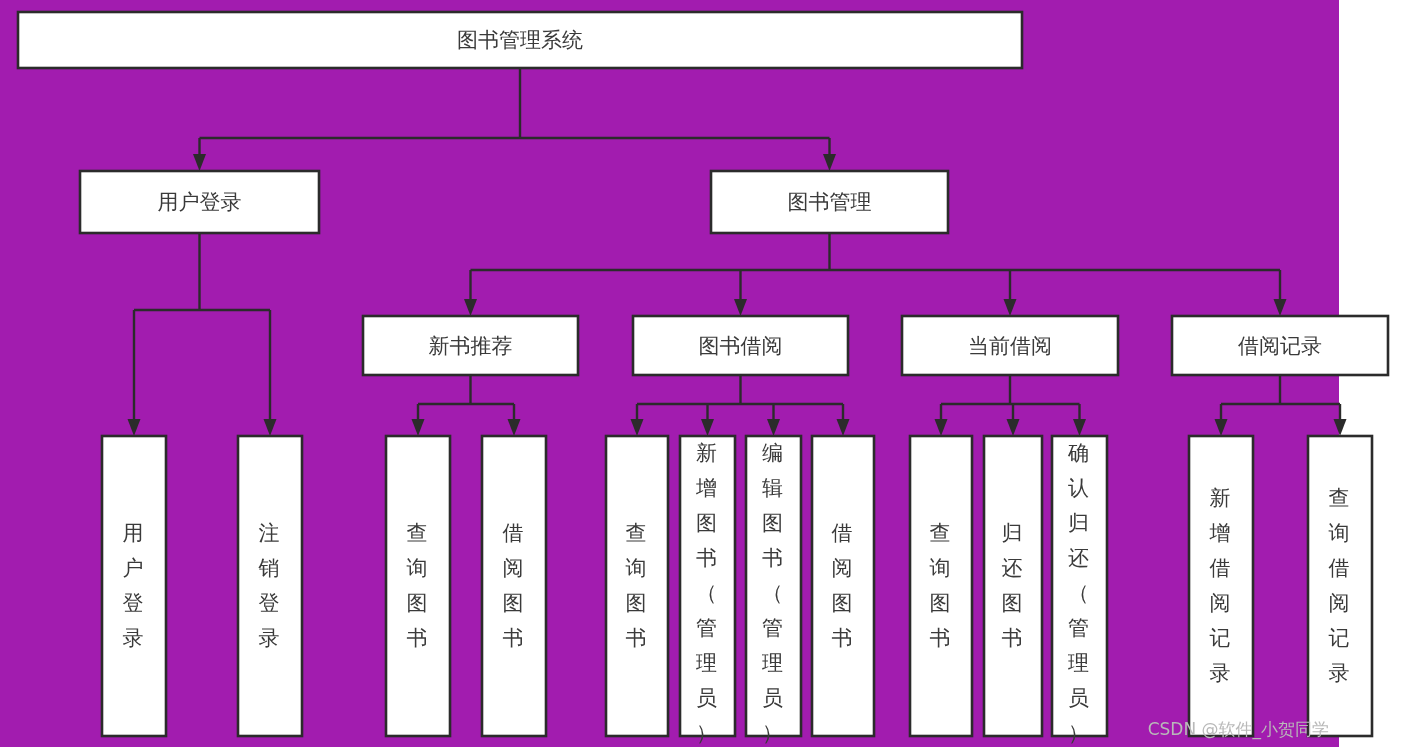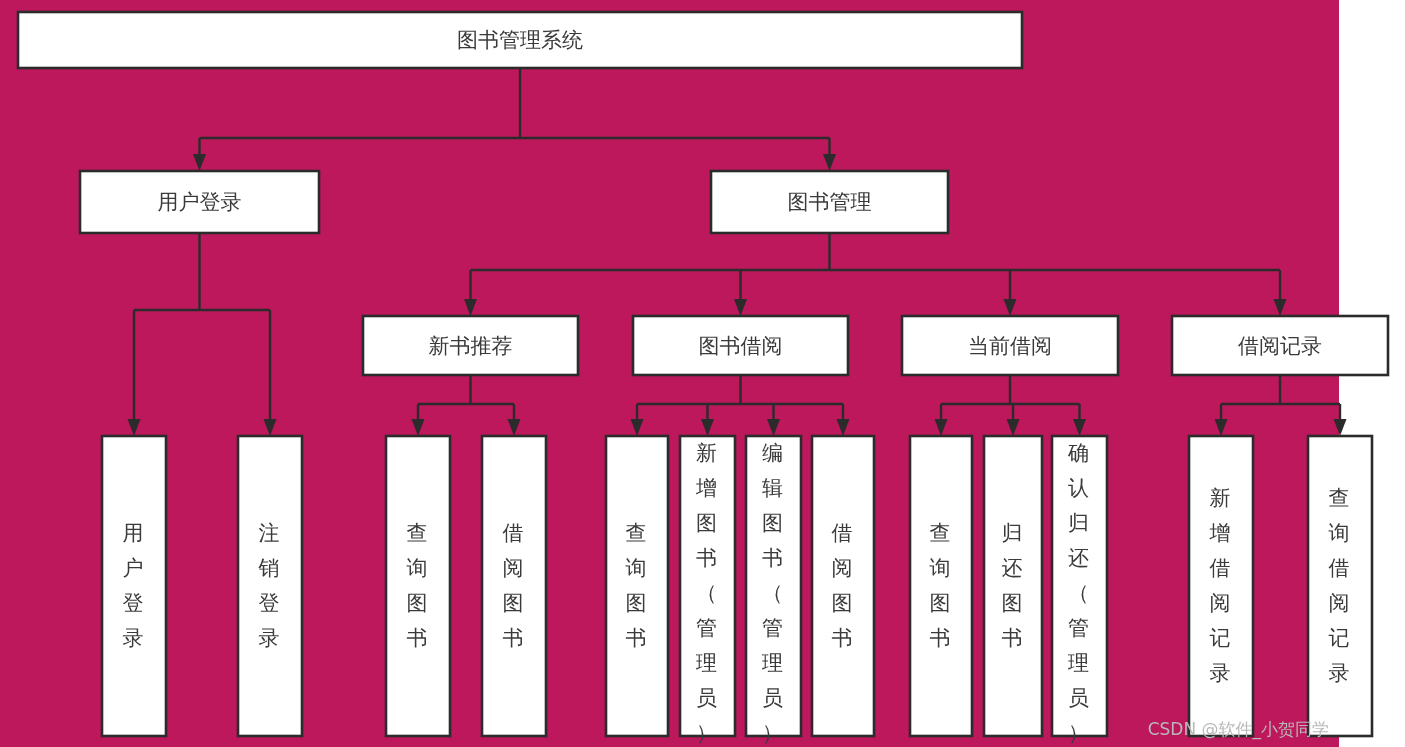--- a/index.html
+++ b/index.html
@@ -11,21 +11,21 @@
   body {
     width: 1405px;
     height: 747px;
     font-family: "DejaVu Sans", "Liberation Sans", sans-serif;
     overflow: hidden;
   }
   #diagram-root {
     position: relative;
     width: 1339px;
     height: 747px;
-    background: #be185d;
+    background: #a21caf;
   }
   svg#tree-svg {
     position: absolute;
     left: 0;
     top: 0;
     width: 1405px;
     height: 747px;
   }
   .node-rect {
     fill: #ffffff;

